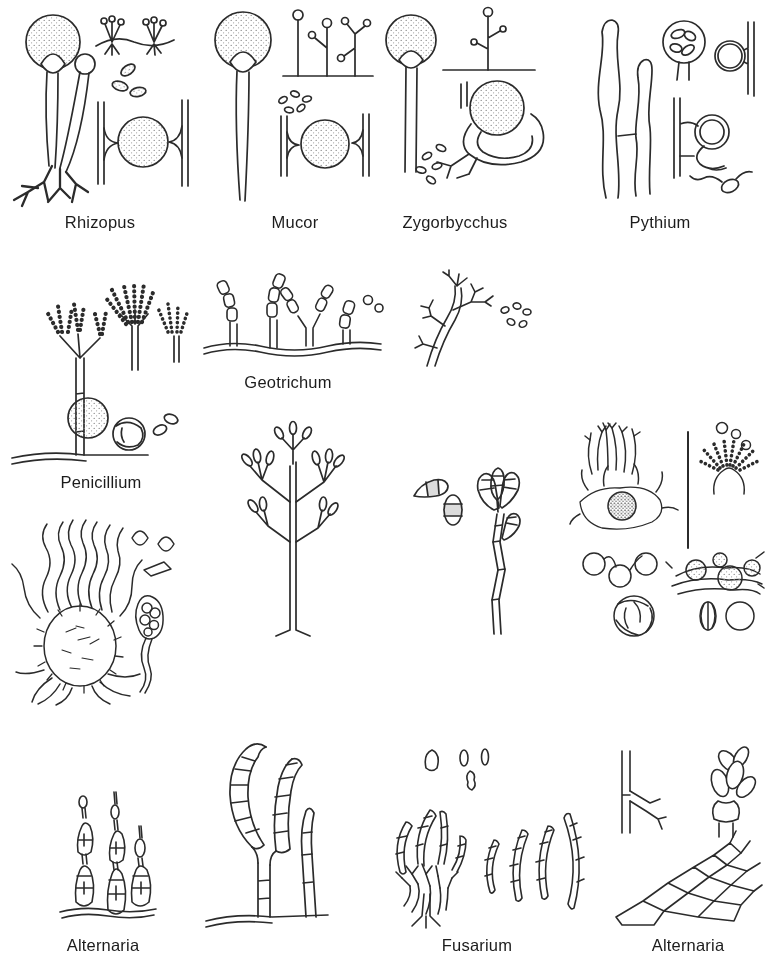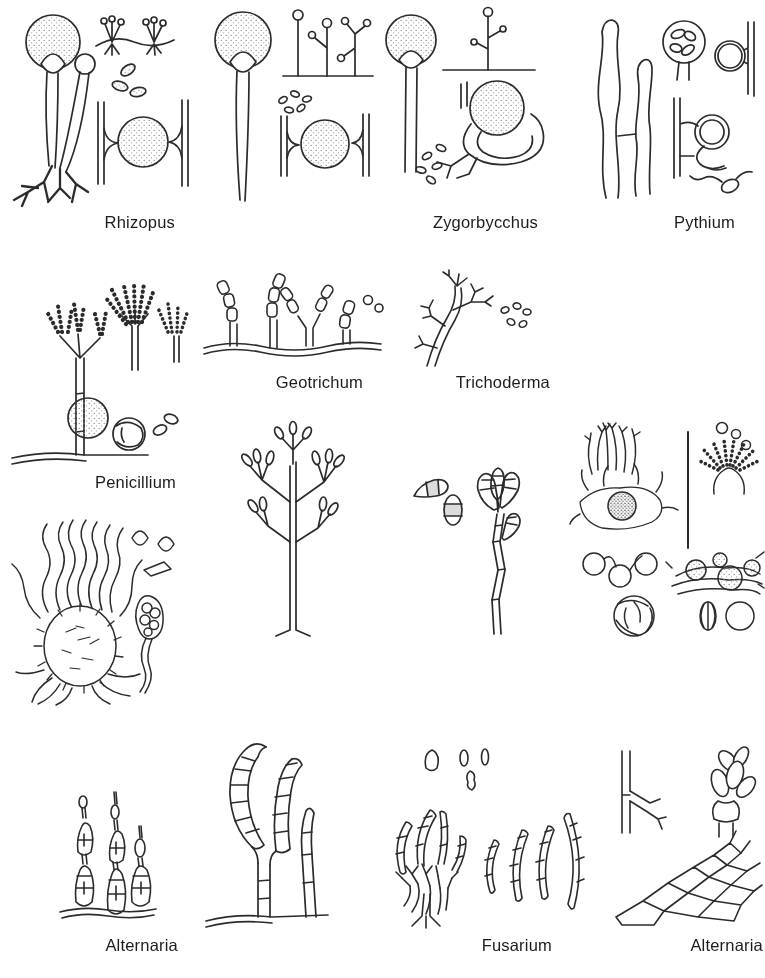--- a/index.html
+++ b/index.html
@@ -1,20 +1,20 @@
 <!DOCTYPE html>
 <html><head>
 <meta charset="utf-8">
 <style>
   html,body{margin:0;padding:0;background:#fff;}
   .canvas{position:relative;width:765px;height:978px;background:#ffffff;overflow:hidden;
           font-family:"Liberation Sans", sans-serif;}
   .panel{position:absolute;}
   .panel svg{display:block;}
-  .glabel{position:absolute;text-align:right;font-size:16.5px;line-height:1.28;
+  .glabel{position:absolute;text-align:center;font-size:16.5px;line-height:1.28;
           color:#1c1c1c;white-space:pre-line;letter-spacing:0.2px;}
 </style>
 </head>
 <body>
 
 <div class="canvas">
 
   <div class="panel" style="left:8px;top:4px">
     <svg width="185" height="205" viewBox="0 0 185 205">
       <defs>
@@ -462,21 +462,21 @@
         </g>
         <g>
           <path d="M8 172 L35 156 L56 166 L46 180 L14 180 Z M35 156 L60 138 L80 148 L56 166 Z M60 138 L86 122 L101 132 L80 148 Z M86 122 L106 110 L119 120 L101 132 Z M106 110 L122 98 L133 108 L119 120 Z M56 166 L80 148 L106 156 L90 172 Z M80 148 L101 132 L123 140 L106 156 Z M101 132 L119 120 L139 126 L123 140 Z M90 172 L106 156 L133 160 L126 176 Z M106 156 L123 140 L146 146 L133 160 Z"></path>
           <path d="M133 108 L142 96 M139 126 L152 118 M122 98 L128 86 M146 146 L154 140"></path>
         </g>
       </g>
     </svg>
   </div>
 
   <div class="glabel" style="left:25px;top:212px;width:150px">Rhizopus</div>
-  <div class="glabel" style="left:388px;top:212px;width:150px">Zygorbycchus</div>
+  <div class="glabel" style="left:220px;top:212px;width:150px">Mucor</div>
+  <div class="glabel" style="left:380px;top:212px;width:150px">Zygorbycchus</div>
   <div class="glabel" style="left:585px;top:212px;width:150px">Pythium</div>
   <div class="glabel" style="left:26px;top:472px;width:150px">Penicillium</div>
   <div class="glabel" style="left:213px;top:372px;width:150px">Geotrichum</div>
-  <div class="glabel" style="left:400px;top:372px;width:150px">Trichoderma</div>
   <div class="glabel" style="left:28px;top:935px;width:150px">Alternaria</div>
   <div class="glabel" style="left:402px;top:935px;width:150px">Fusarium</div>
   <div class="glabel" style="left:613px;top:935px;width:150px">Alternaria</div>
 </div>
 
 </body></html>

